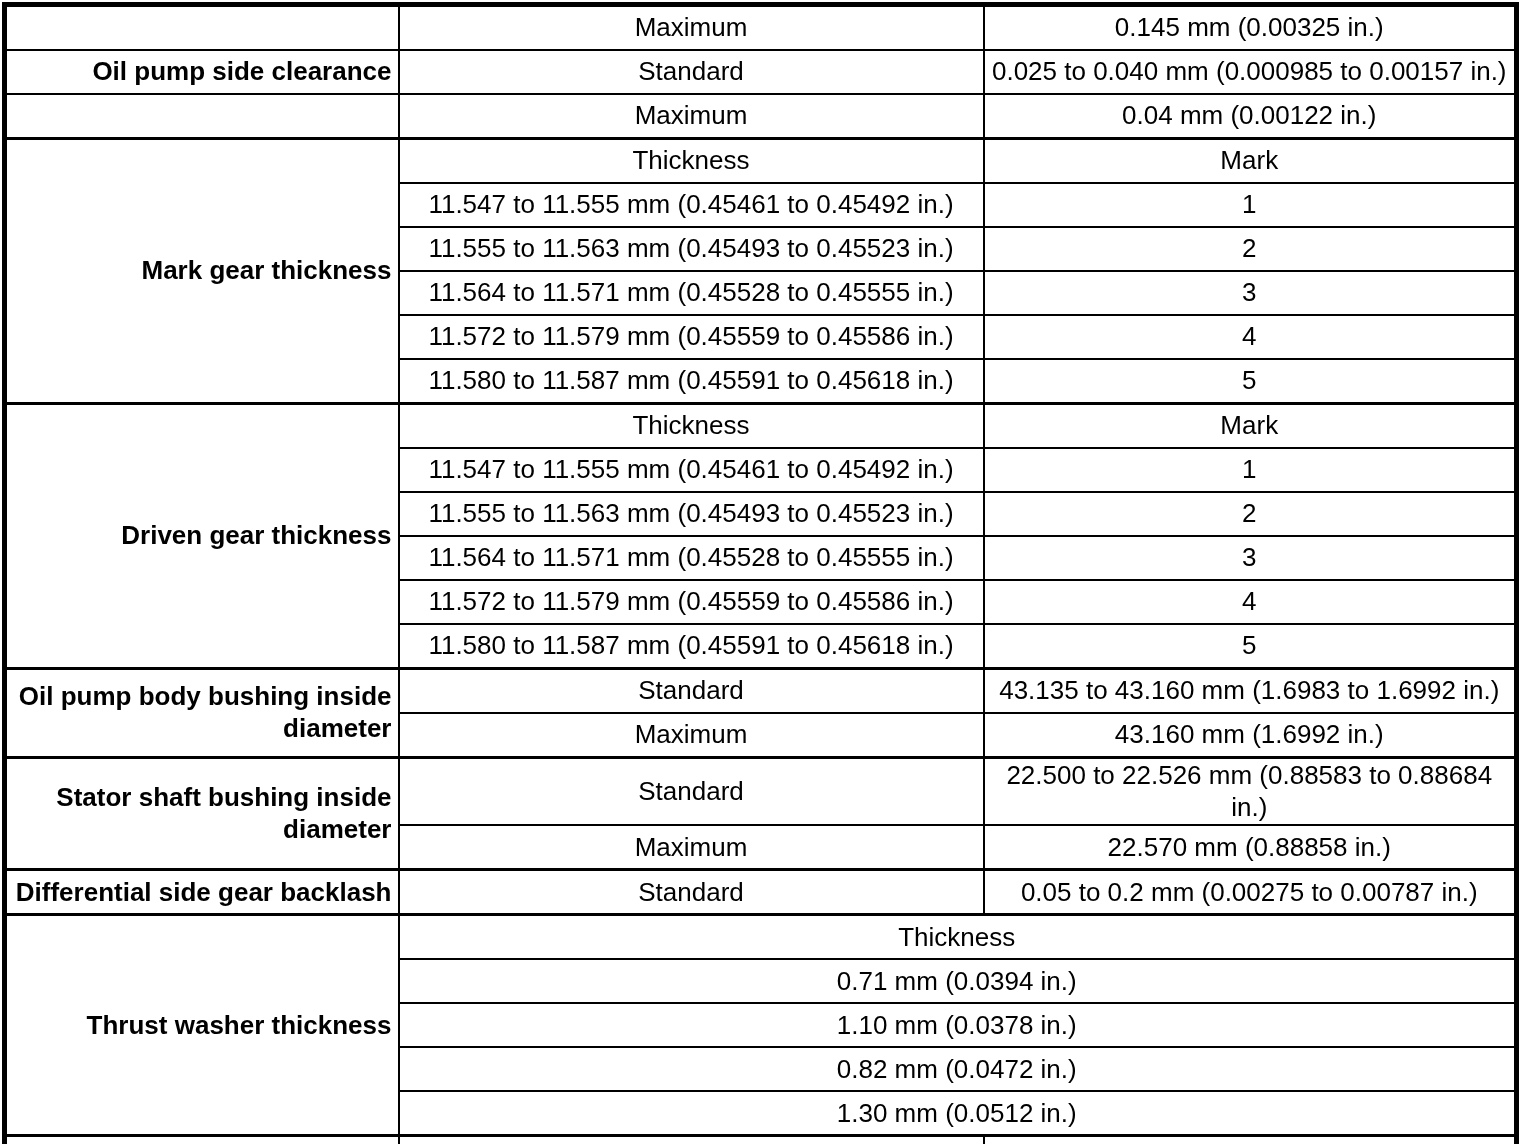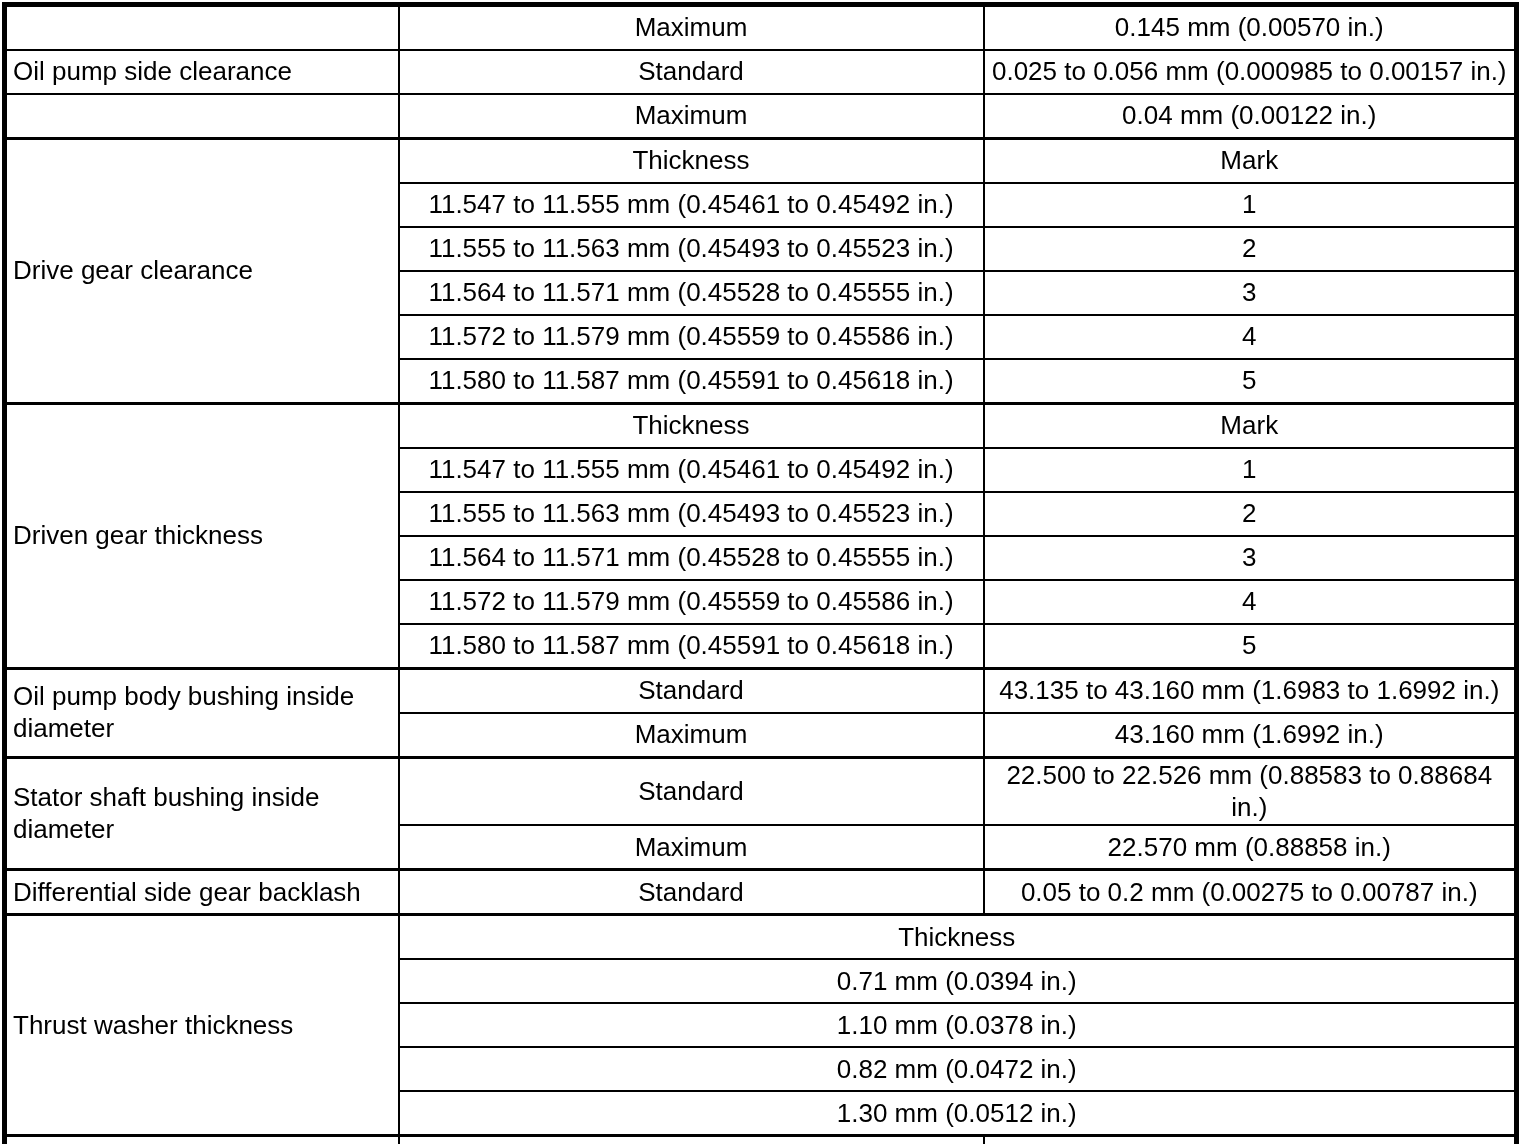--- a/index.html
+++ b/index.html
@@ -32,56 +32,56 @@
     line-height: 1.22;
     overflow: hidden;
     word-wrap: break-word;
   }
   table.spec tr.sec > td {
     border-top: 3px solid #000000;
   }
   table.spec tr.tall > td {
     height: 74px;
   }
-  td.p { text-align: left; }
+  td.p { text-align: right; font-weight: bold; }
   td.c { text-align: center; }
   col.c1 { width: 394px; }
   col.c2 { width: 585px; }
   col.c3 { width: 533px; }
 </style>
 </head>
 <body>
 
 <div class="page">
   <table class="spec">
     <colgroup>
       <col class="c1">
         <col class="c2">
         <col class="c3">
     </colgroup>
     <tbody>
 
       <tr>
         <td class="p"></td>
         <td class="c">Maximum</td>
-        <td class="c">0.145 mm (0.00570 in.)</td>
+        <td class="c">0.145 mm (0.00325 in.)</td>
       </tr>
       <tr>
         <td class="p">Oil pump side clearance</td>
         <td class="c">Standard</td>
-        <td class="c">0.025 to 0.056 mm (0.000985 to 0.00157 in.)</td>
+        <td class="c">0.025 to 0.040 mm (0.000985 to 0.00157 in.)</td>
       </tr>
       <tr>
         <td class="p"></td>
         <td class="c">Maximum</td>
         <td class="c">0.04 mm (0.00122 in.)</td>
       </tr>
 
       <tr class="sec">
-        <td class="p" rowspan="6">Drive gear clearance</td>
+        <td class="p" rowspan="6">Mark gear thickness</td>
         <td class="c">Thickness</td>
         <td class="c">Mark</td>
       </tr>
       <tr>
         <td class="c">11.547 to 11.555 mm (0.45461 to 0.45492 in.)</td>
         <td class="c">1</td>
       </tr>
       <tr>
         <td class="c">11.555 to 11.563 mm (0.45493 to 0.45523 in.)</td>
         <td class="c">2</td>

